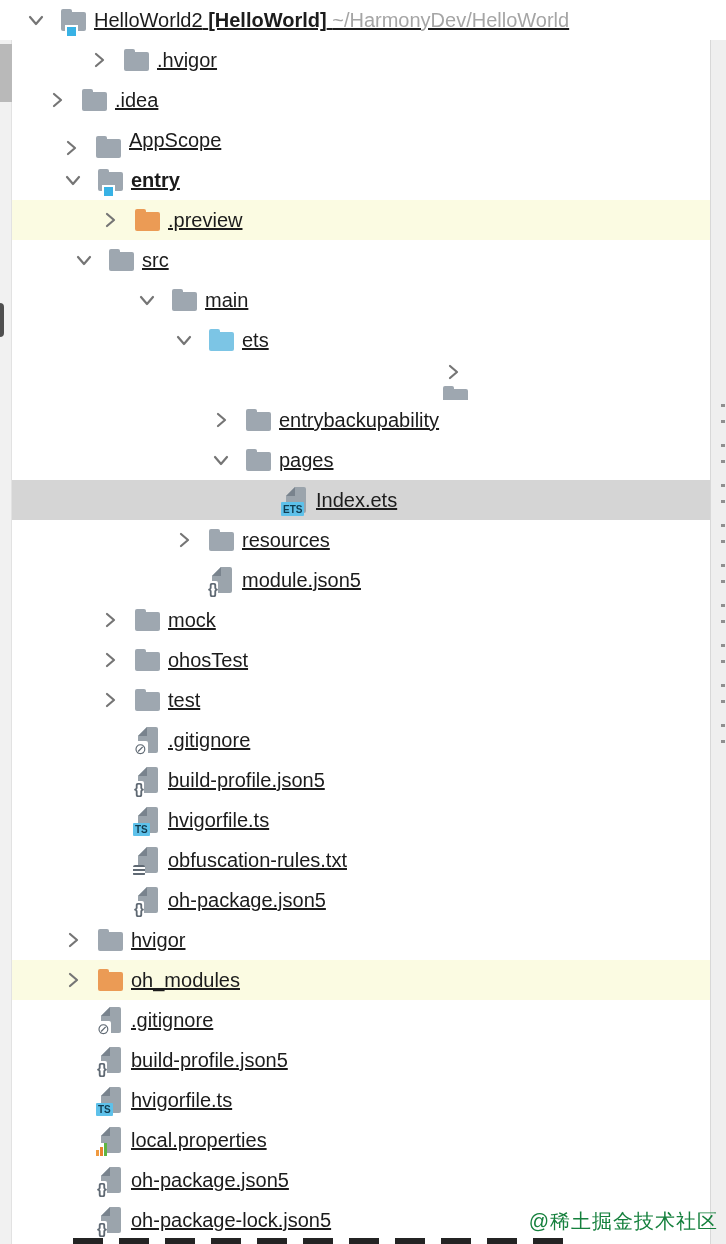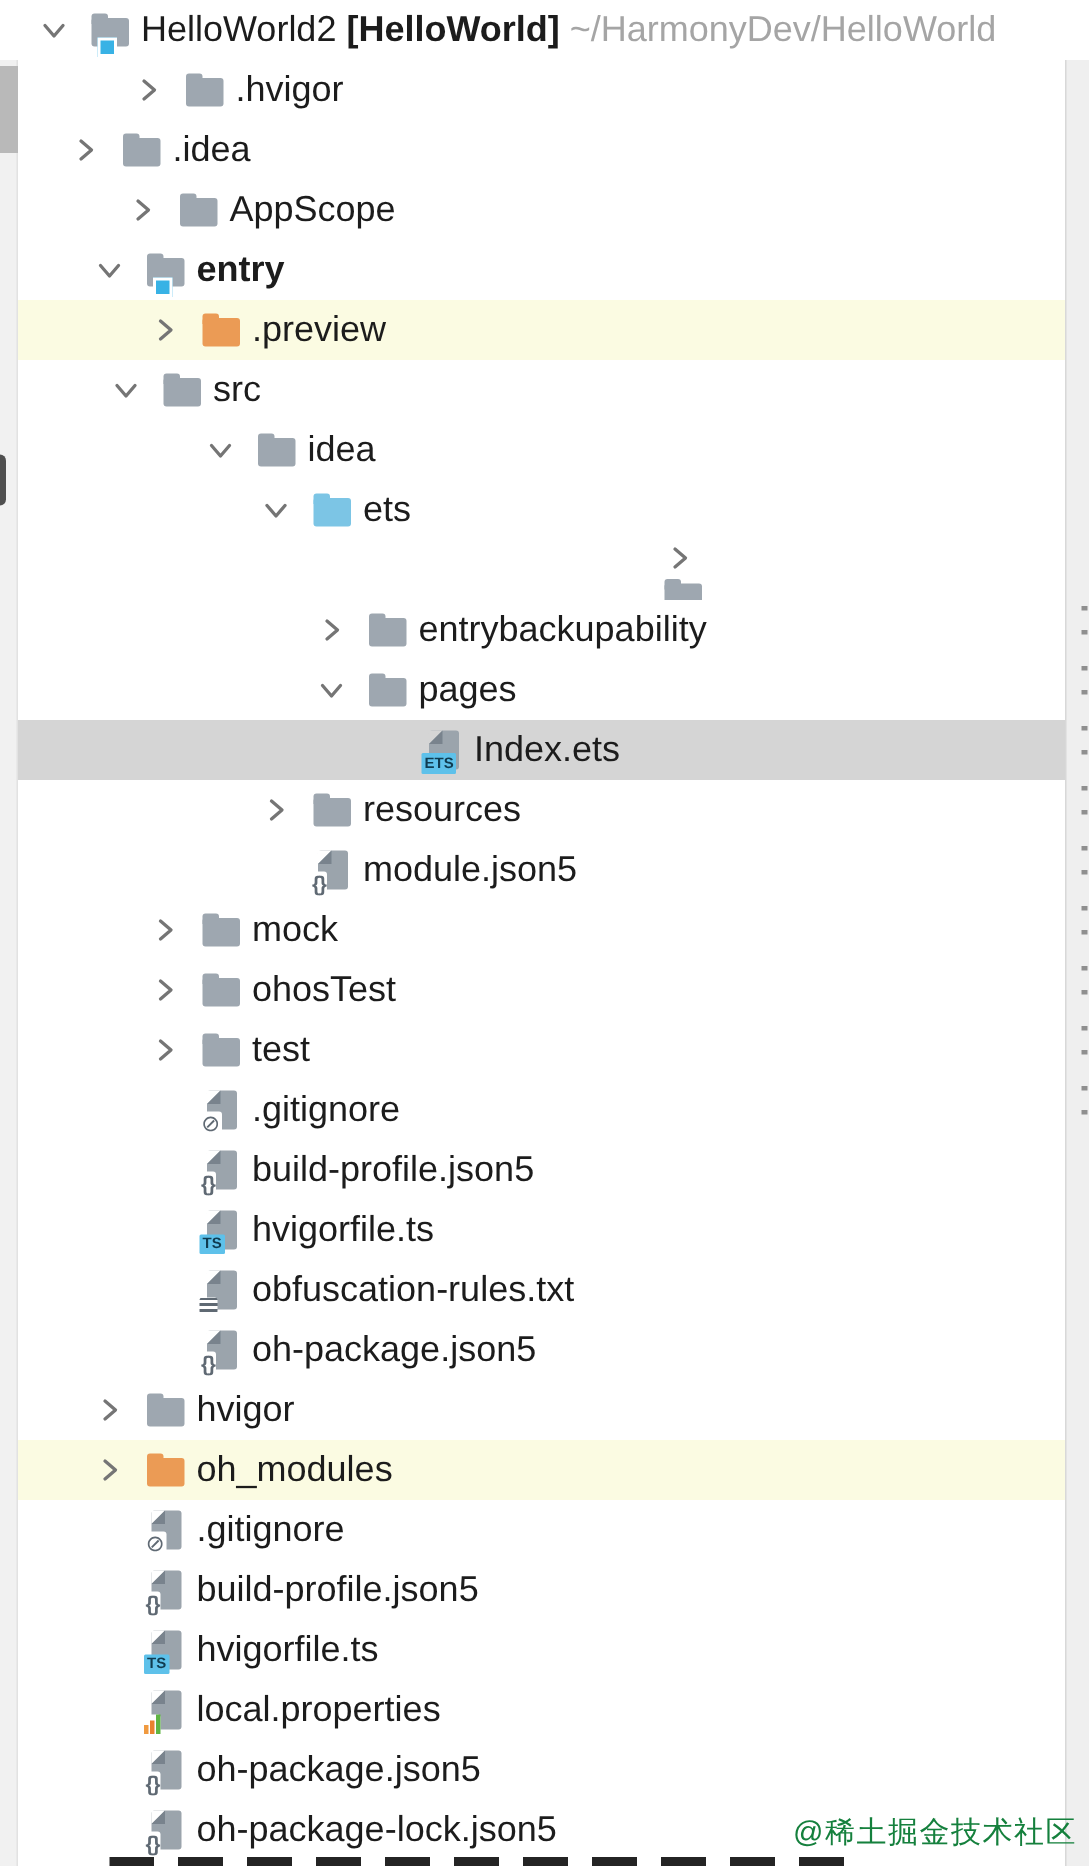--- a/index.html
+++ b/index.html
@@ -13,21 +13,21 @@
   
   .tree { position:absolute; top:0; left:0; width:726px; }
   .row {
     position:relative; height:40px; margin-left:12px; width:698px;
     display:flex; align-items:center; --rowbg:#ffffff; background:var(--rowbg);
     cursor:default;
   }
   .row.project-row { width:714px; }
   .row.hl-excluded { --rowbg:var(--row-excluded); }
   .row.hl-selected { --rowbg:var(--row-selected); }
-  .row .label { font-size:24px; line-height:40px; white-space:nowrap; }
+  .row .label { font-size:20px; line-height:40px; white-space:nowrap;text-decoration:underline; }
   .bold .label { font-weight:bold; }
   .title-name { font-weight:normal; }
   .title-bracket { font-weight:bold; }
   .title-path { color:#a5a5a5; font-weight:normal; }
 
   .chev, .chev-ph { width:24px; height:24px; flex:0 0 24px; margin-right:13px;
     display:flex; align-items:center; justify-content:center; }
 
   
   .icon { flex:0 0 26px; width:26px; height:26px; margin-right:7px; position:relative; }
@@ -115,21 +115,21 @@
           <svg width="24" height="24" viewBox="0 0 24 24">
             <path d="M9 6 L16 12 L9 18" fill="none" stroke="#757575" stroke-width="2.2" stroke-linecap="round" stroke-linejoin="round"></path>
           </svg>
         </span>
         <span class="icon folder folder-std">
           <span class="f-tab"></span>
           <span class="f-body"></span>
         </span>
         <span class="label">.idea</span>
       </div>
-      <div class="row" style="padding-left: 71px;">
+      <div class="row" style="padding-left: 47px; align-items: flex-end;">
         <span class="chev">
           <svg width="24" height="24" viewBox="0 0 24 24">
             <path d="M9 6 L16 12 L9 18" fill="none" stroke="#757575" stroke-width="2.2" stroke-linecap="round" stroke-linejoin="round"></path>
           </svg>
         </span>
         <span class="icon folder folder-std">
           <span class="f-tab"></span>
           <span class="f-body"></span>
         </span>
         <span class="label">AppScope</span>
@@ -174,21 +174,21 @@
       <div class="row" style="padding-left: 123px;">
         <span class="chev">
           <svg width="24" height="24" viewBox="0 0 24 24">
             <path d="M6 9 L12 16 L18 9" fill="none" stroke="#757575" stroke-width="2.2" stroke-linecap="round" stroke-linejoin="round"></path>
           </svg>
         </span>
         <span class="icon folder folder-std">
           <span class="f-tab"></span>
           <span class="f-body"></span>
         </span>
-        <span class="label">idea</span>
+        <span class="label">main</span>
       </div>
       <div class="row" style="padding-left: 160px;">
         <span class="chev">
           <svg width="24" height="24" viewBox="0 0 24 24">
             <path d="M6 9 L12 16 L18 9" fill="none" stroke="#757575" stroke-width="2.2" stroke-linecap="round" stroke-linejoin="round"></path>
           </svg>
         </span>
         <span class="icon folder folder-src">
           <span class="f-tab"></span>
           <span class="f-body"></span>

